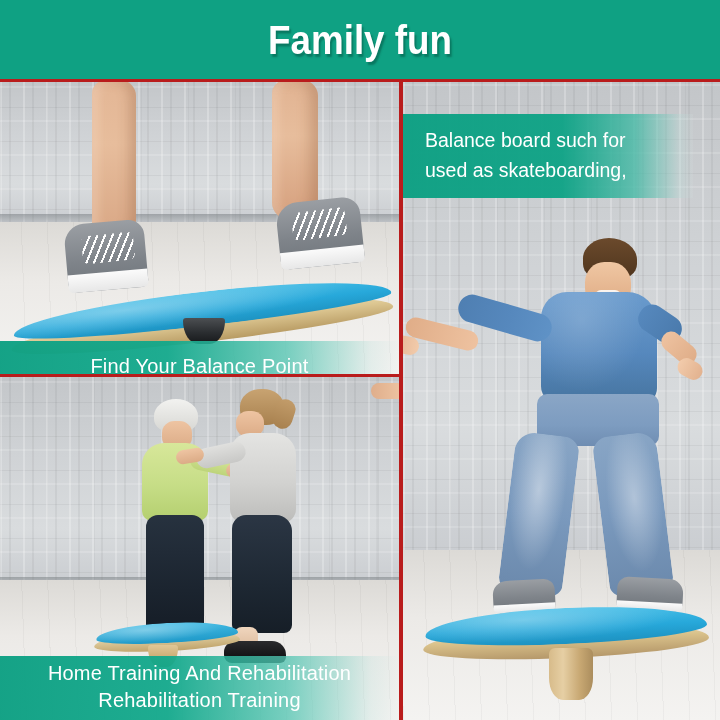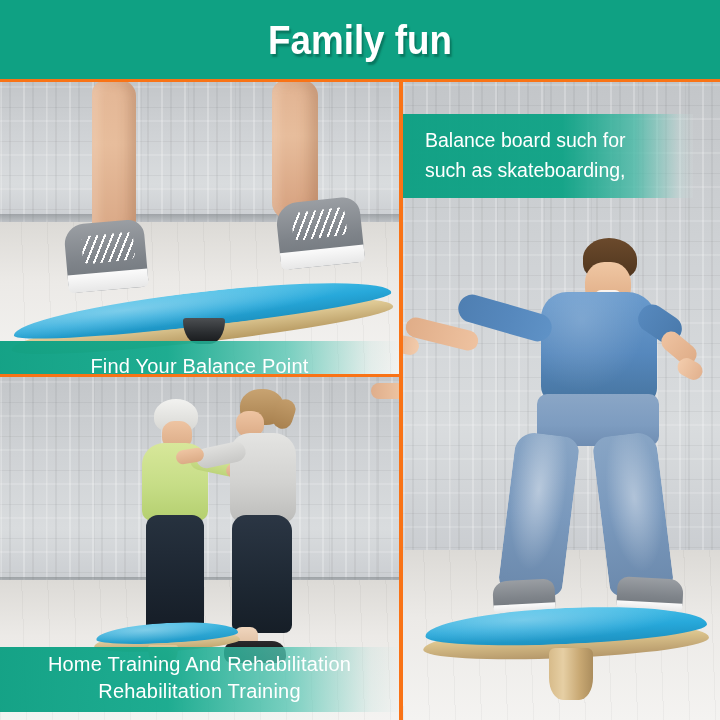--- a/index.html
+++ b/index.html
@@ -5,21 +5,21 @@
   * { box-sizing: border-box; margin: 0; padding: 0; }
   html, body {
     width: 720px; height: 720px;
     background: #ffffff;
     font-family: "Liberation Sans", sans-serif;
     overflow: hidden;
   }
   .page {
     position: relative;
     width: 720px; height: 720px;
-    background: #f97316;
+    background: #b91c1c;
   }
 
   
   .header {
     position: absolute; left: 0; top: 0;
     width: 720px; height: 79px;
     background: #0fa183;
     display: flex; align-items: center; justify-content: center;
   }
   .header-title {
@@ -258,21 +258,21 @@
                     border-radius:50%/65% 65% 35% 35%; transform:rotate(-3deg);"></div>
       </div>
       <div class="roller" style="left:148px; top:268px; width:30px; height:22px;
                   background:linear-gradient(to bottom,#e0c796 0%,#c9ab73 60%,#a98c56 100%);
                   border-radius:4px 4px 16px 16px / 4px 4px 26px 26px;"></div>
 
       <div style="position:absolute; right:-6px; top:6px; width:34px; height:16px;
                   background:linear-gradient(to left,#efc6a4,#dfae8b); border-radius:9px;"></div>
     </div>
 
-    <div class="caption-band cap2" style="top:270px">
+    <div class="caption-band cap2" style="top:279px">
       <div class="caption-line">Home Training And Rehabilitation</div>
       <div class="caption-line">Rehabilitation Training</div>
     </div>
   </div>
 
   <div class="panel rt">
     <div class="scene">
       <div class="wall" style="height:480px"></div>
       <div class="floor" style="height:170px"></div>
 
@@ -343,17 +343,17 @@
                       linear-gradient(to bottom,#47bfe8 0%,#27a8da 55%,#1d92c1 100%);
                     border-radius:50%/62% 62% 38% 38%; transform:rotate(-2.5deg);"></div>
       </div>
       <div class="roller" style="left:146px; top:566px; width:44px; height:52px;
                   background:linear-gradient(to right,#d7bb8a 0%,#e6cfa4 32%,#c8a873 70%,#ab8d5d 100%);
                   border-radius:6px 6px 14px 14px / 6px 6px 22px 22px;"></div>
     </div>
 
     <div class="info-panel">
       <div class="info-line">Balance board such for</div>
-      <div class="info-line">such as skateboarding,</div>
+      <div class="info-line">used as skateboarding,</div>
     </div>
   </div>
 
 </div>
 
 </body></html>

